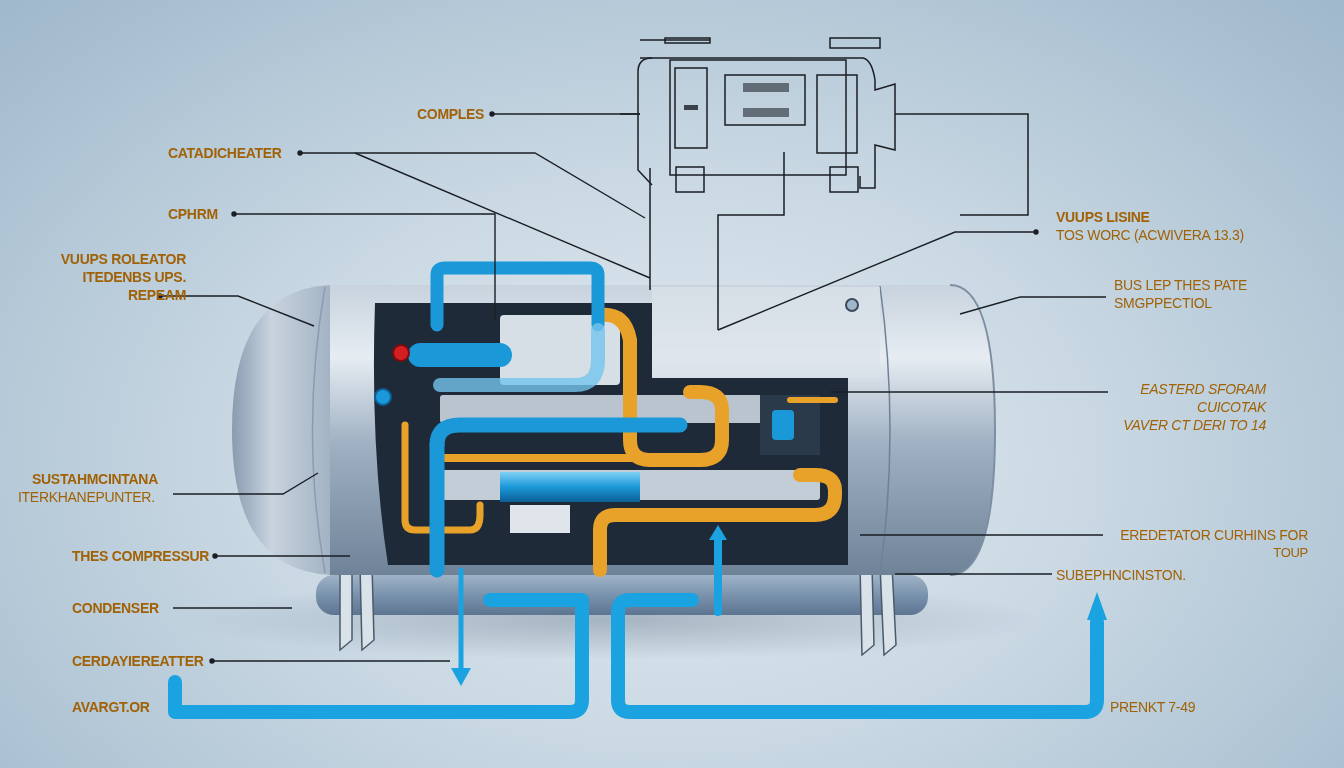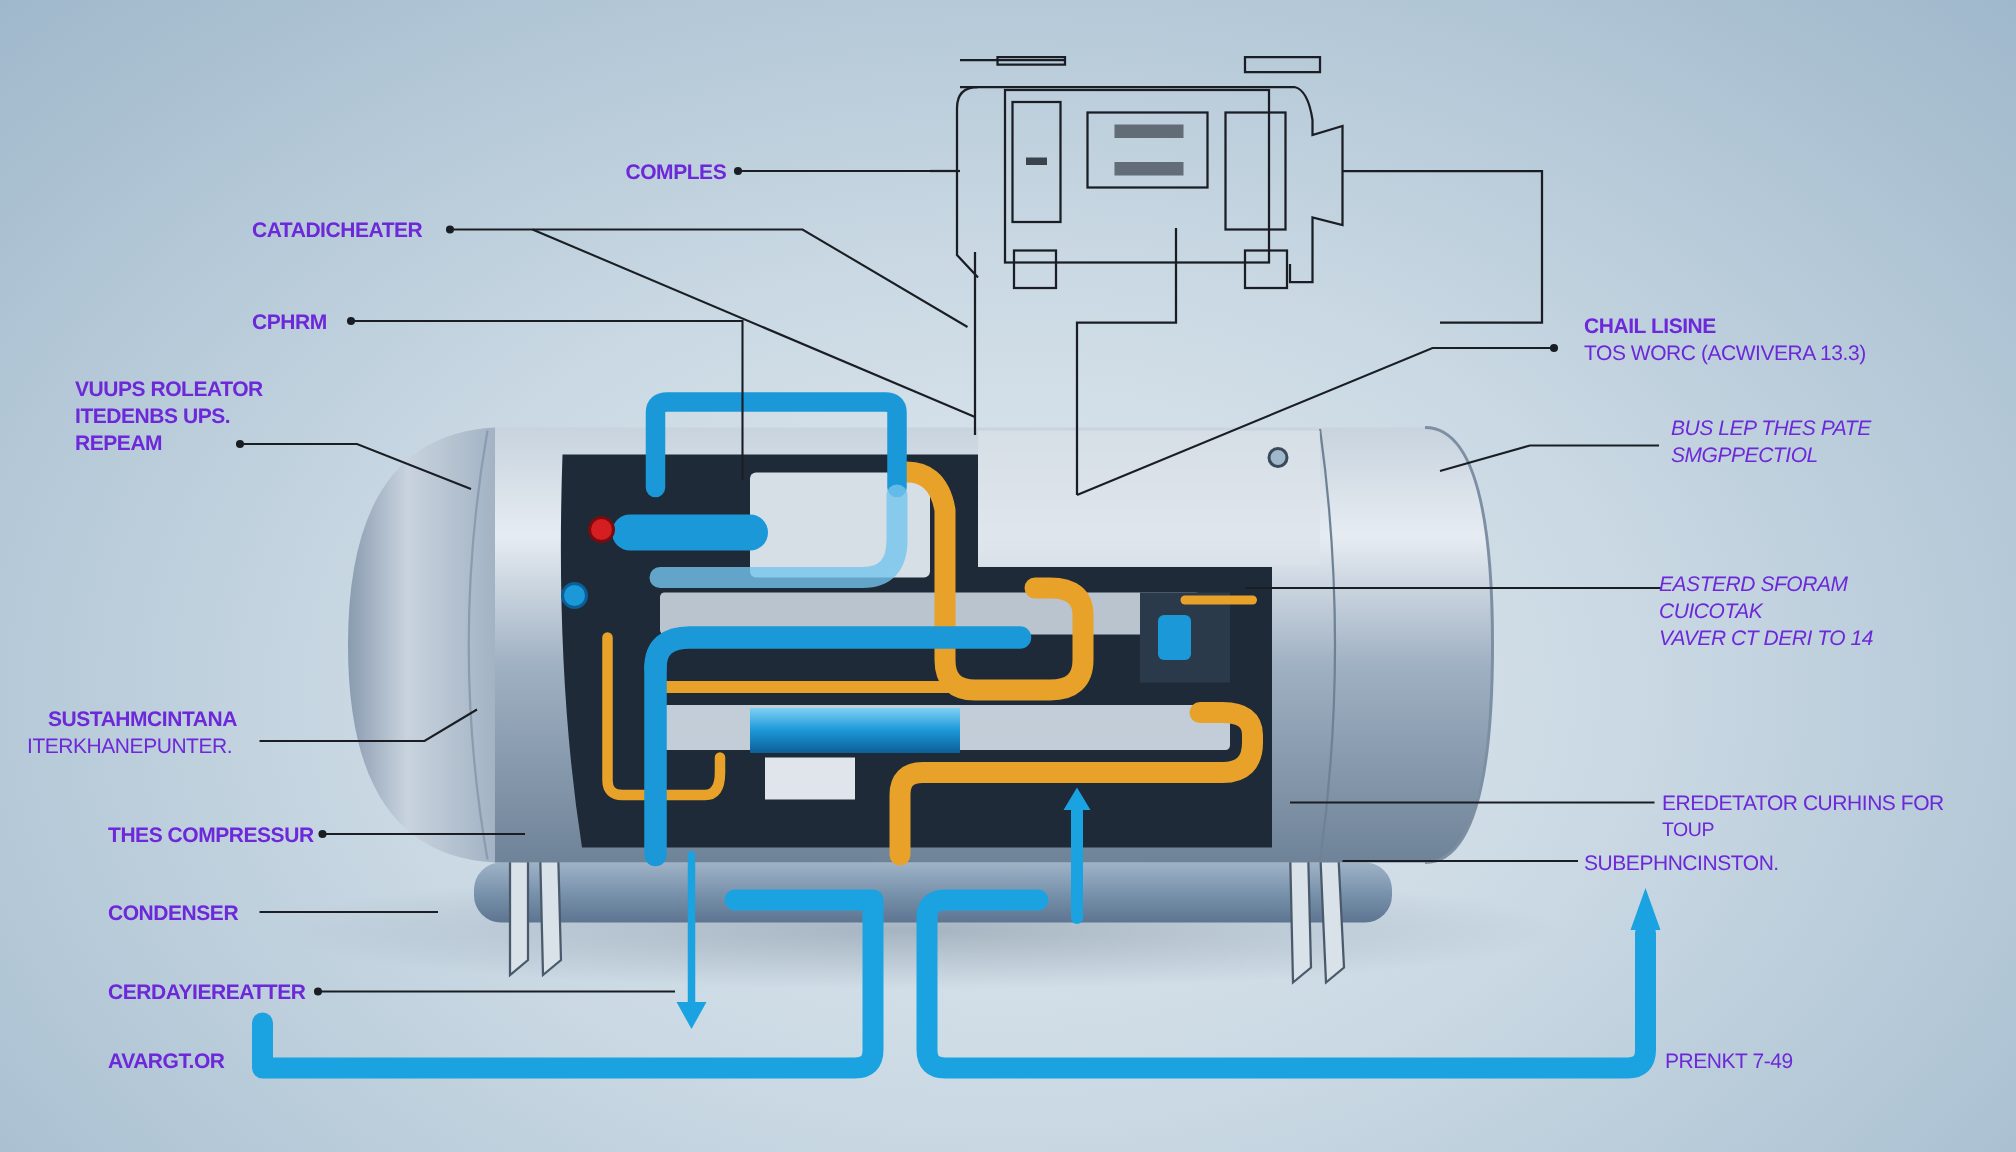--- a/index.html
+++ b/index.html
@@ -4,24 +4,24 @@
 <style>
   html, body { margin:0; padding:0; }
   body {
     width:1344px; height:768px; overflow:hidden; position:relative;
     background: radial-gradient(ellipse at 50% 60%, #e4ecf2 0%, #c9d8e3 45%, #9fb8cb 100%);
     font-family: "Liberation Sans", sans-serif;
   }
   svg.diagram { position:absolute; left:0; top:0; }
   .label {
     position:absolute; font-family:"Liberation Sans", sans-serif;
-    font-weight:bold; font-size:14px; color:#6d28d9; letter-spacing:-0.3px;
+    font-weight:bold; font-size:14px; color:#a16207; letter-spacing:-0.3px;
     line-height:18px; white-space:nowrap;
   }
-  .label.center { text-align:left; }
+  .label.center { text-align:right; }
 </style>
 </head>
 <body>
 
 <svg class="diagram" width="1344" height="768" viewBox="0 0 1344 768">
   <defs>
     <linearGradient id="tankGrad" x1="0" y1="0" x2="0" y2="1">
       <stop offset="0" stop-color="#c8d3de"></stop>
       <stop offset="0.25" stop-color="#e6ecf2"></stop>
       <stop offset="0.55" stop-color="#9fb0c2"></stop>
@@ -188,24 +188,24 @@
 <div class="label" style="left:18px; top:470px;">
   <div style="padding-left:14px;">SUSTAHMCINTANA</div>
   <div style="font-weight:normal;">ITERKHANEPUNTER.</div>
 </div>
 <div class="label" style="left:72px; top:547px;">THES COMPRESSUR</div>
 <div class="label" style="left:72px; top:599px;">CONDENSER</div>
 <div class="label" style="left:72px; top:652px;">CERDAYIEREATTER</div>
 <div class="label" style="left:72px; top:698px;">AVARGT.OR</div>
 
 <div class="label" style="left:1056px; top:208px;">
-  <div>CHAIL LISINE</div>
+  <div>VUUPS LISINE</div>
   <div style="font-weight:normal;">TOS WORC (ACWIVERA 13.3)</div>
 </div>
-<div class="label" style="left:1114px; top:276px;font-style:italic;">
+<div class="label" style="left:1114px; top:276px;">
   <div style="font-weight:normal;">BUS LEP THES PATE</div>
   <div style="font-weight:normal;">SMGPPECTIOL</div>
 </div>
 <div class="label center" style="left:1106px; top:380px; width:160px;font-style:italic;">
   <div style="font-weight:normal;">EASTERD SFORAM</div>
   <div style="font-weight:normal;">CUICOTAK</div>
   <div style="font-weight:normal;">VAVER CT DERI TO 14</div>
 </div>
 <div class="label center" style="left:1108px; top:526px; width:200px;">
   <div style="font-weight:normal;">EREDETATOR CURHINS FOR</div>

